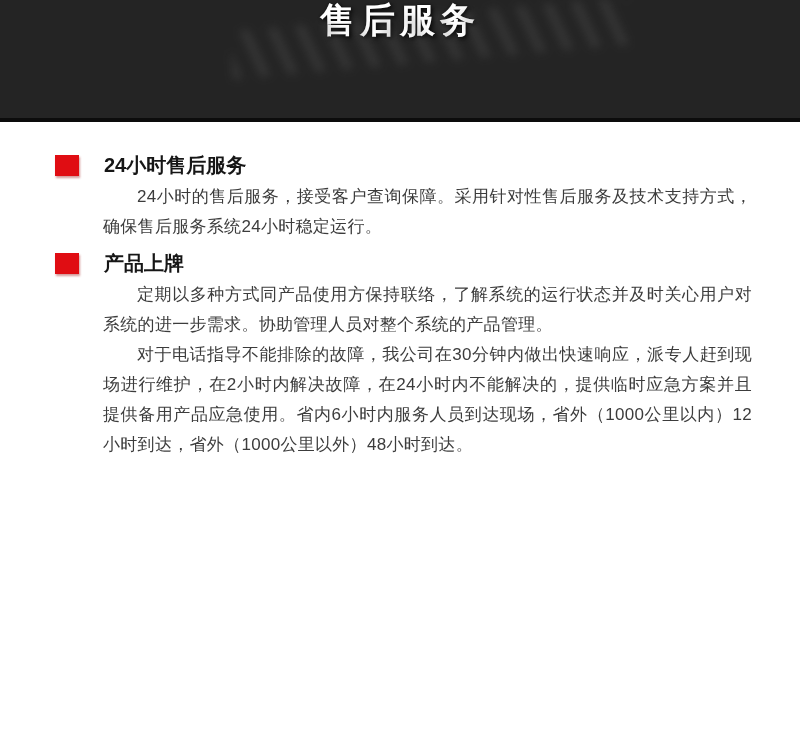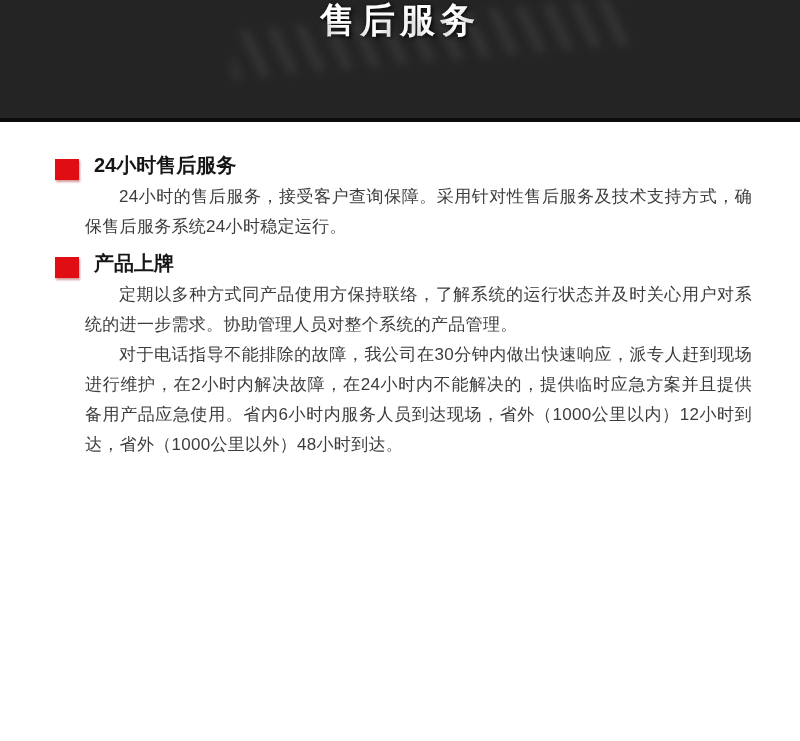--- a/index.html
+++ b/index.html
@@ -46,41 +46,41 @@
     );
     filter: blur(4px);
     pointer-events: none;
   }
 
   
   .content { padding: 28px 48px 0 55px; }
 
   .sec-heading {
     display: flex;
-    align-items: flex-end;
-    gap: 15px;
+    align-items: center;
+    gap: 25px;
     margin: 6px 0 2px 0;
   }
   .sec:first-child .sec-heading { margin-top: 0; }
   .sec-heading h2 {
     margin: 0;
     font-size: 20px;
     line-height: 30px;
     font-weight: bold;
     color: #161616;
   }
   .bullet {
     width: 24px;
     height: 21px;
     flex: 0 0 auto;
     background: #e00d13;
     box-shadow: 1px 2px 2px rgba(160,30,30,0.45);
   }
   .sec p {
-    margin: 0 0 0 30px;
+    margin: 0 0 0 48px;
     font-size: 17px;
     line-height: 30px;
     color: #3c3c3c;
     letter-spacing: 0.3px;
     text-align: justify;
     text-indent: 2em;
   }
 </style>
 </head>
 <body>

